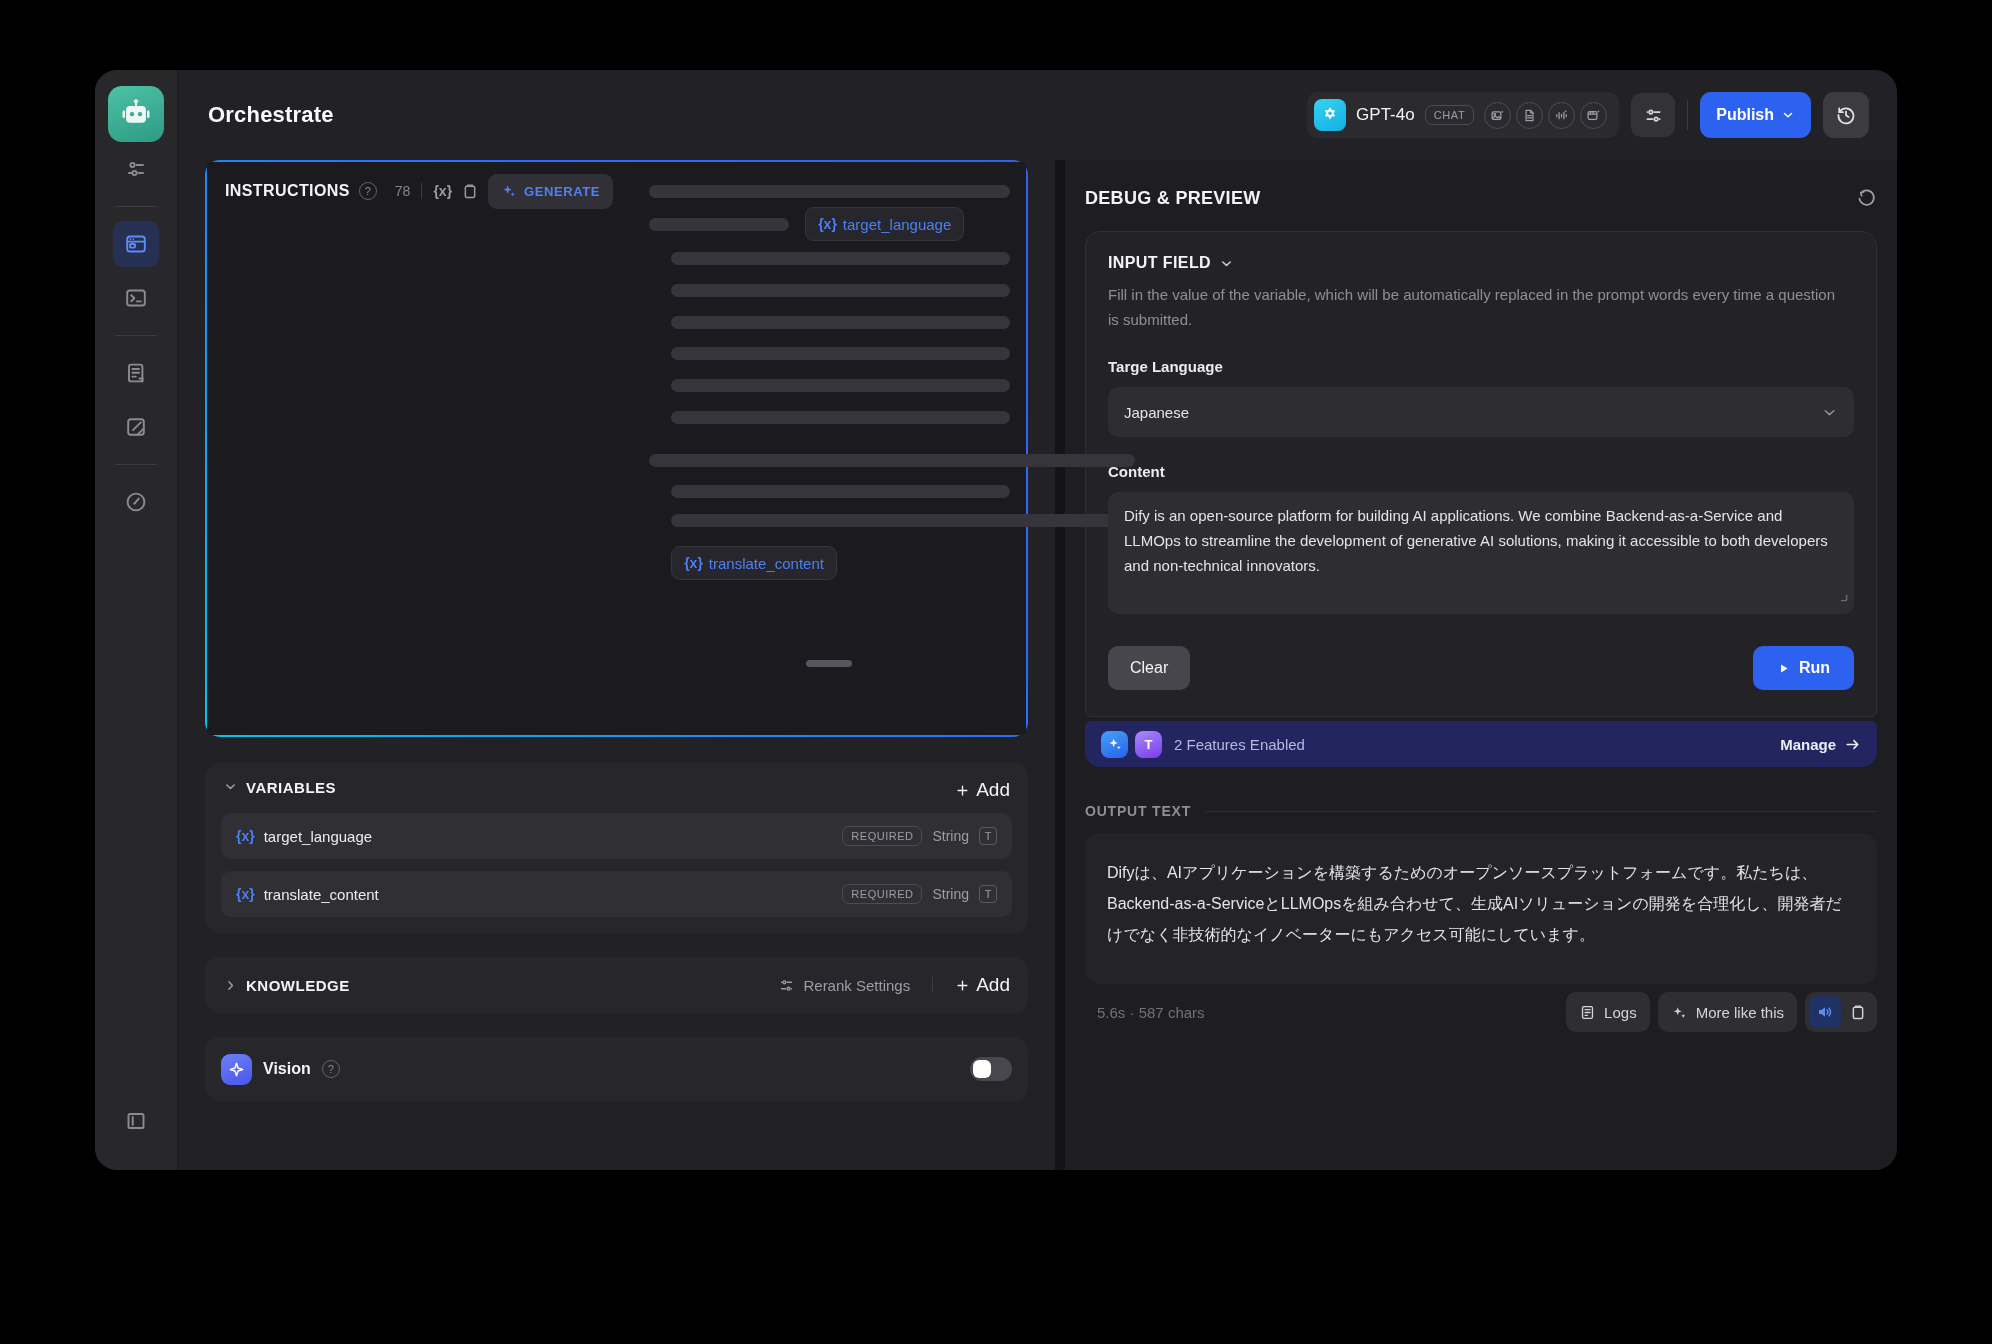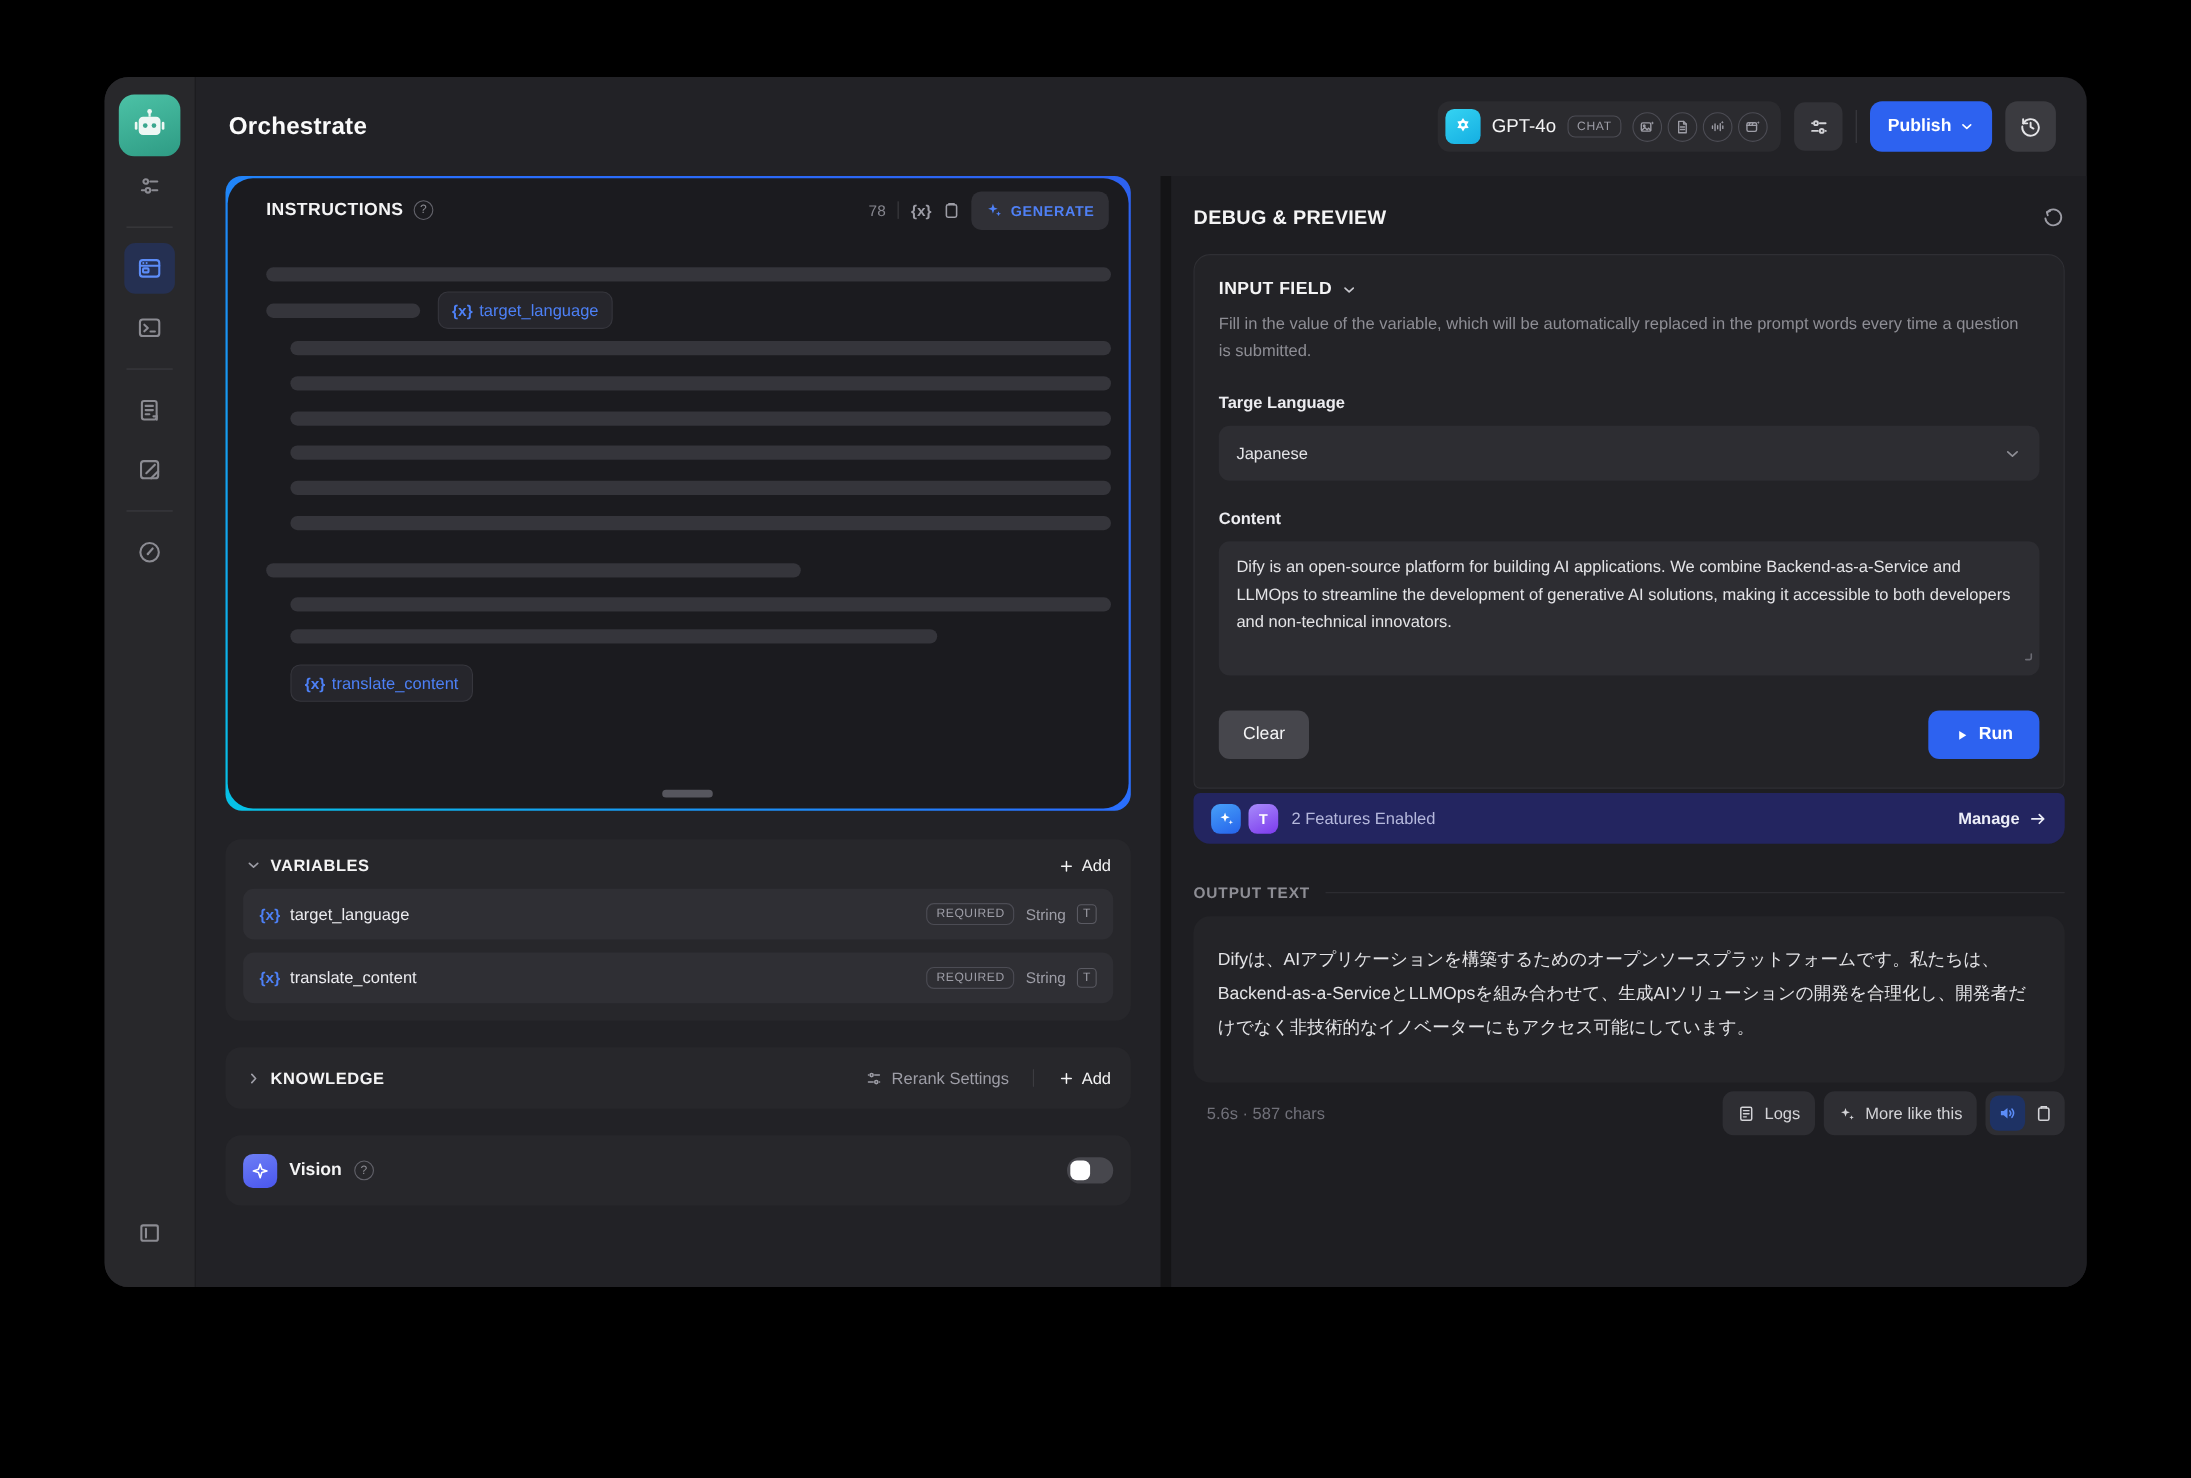--- a/index.html
+++ b/index.html
@@ -36,21 +36,21 @@
   .btn-history { width:46px; height:46px; border-radius:11px; background:#3b3b40; color:#e4e4e7; display:flex; align-items:center; justify-content:center; cursor:pointer; }
   .btn-history svg { width:22px; height:22px; }
 
   .content { flex:1; display:flex; min-height:0; }
   .pane-left { width:877px; flex:none; padding:0 27px; }
   .pane-gap { width:10px; flex:none; background:#141416; }
   .pane-right { flex:1; background:#1e1e22; padding:0 20px; min-width:0; }
 
   
   .ipanel-wrap { border-radius:15px; padding:2px; background:linear-gradient(45deg,#06c3e6 0%,#2970ff 55%,#2d62f0 100%); }
-  .ipanel { border-radius:23px; background:#1b1b1f; height:573px; display:flex; flex-direction:column;padding-left:17px; }
+  .ipanel { border-radius:2px; background:#1b1b1f; height:573px; display:flex; flex-direction:row; }
   .ipanel-head { height:58px; flex:none; display:flex; align-items:center; padding:0 18px; gap:9px; }
   .ipanel-title { font-size:16px; font-weight:bold; color:#f4f4f5; letter-spacing:.4px; }
   .qmark { width:18px; height:18px; border:1.5px solid #62626a; border-radius:50%; color:#8b8b92; font-size:11px; display:flex; align-items:center; justify-content:center; cursor:pointer; }
   .count { font-size:14px; color:#85858d; }
   .sep { width:1px; height:16px; background:#3c3c41; margin:0 2px; }
   .varsym { font-size:14px; color:#9d9da6; font-weight:600; cursor:pointer; }
   .icon-btn { color:#9d9da6; display:flex; cursor:pointer; }
   .icon-btn svg { width:18px; height:18px; }
   .btn-generate { height:35px; background:#303036; border-radius:9px; display:flex; align-items:center; gap:7px; padding:0 13px; cursor:pointer; }
   .btn-generate svg { width:16px; height:16px; color:#4f80f6; }
@@ -62,21 +62,21 @@
   .chip .nm { color:#4d80f6; font-size:15px; }
   .pill-handle { position:absolute; left:50%; transform:translateX(-50%); top:498px; width:46px; height:7px; border-radius:4px; background:#56565e; cursor:ns-resize; }
 
   
   .card { background:#27272b; border-radius:14px; }
   .card.vars { margin-top:26px; padding:14px 16px 16px; }
   .sec-head { display:flex; gap:8px; padding:2px 2px 0; }
   .chev { color:#9d9da6; display:flex; }
   .chev svg { width:15px; height:15px; }
   .sec-title { font-size:15px; font-weight:bold; color:#f4f4f5; letter-spacing:.5px; }
-  .add-btn { margin-left:auto; display:flex; align-items:center; gap:6px; color:#f4f4f5; font-size:15px; font-weight:500; cursor:pointer; }
+  .add-btn { margin-left:auto; display:flex; align-items:center; gap:6px; color:#f4f4f5; font-size:19px; font-weight:500; cursor:pointer; }
   .add-btn svg { width:15px; height:15px; }
   .vrow { margin-top:12px; height:46px; border-radius:10px; background:#2f2f34; display:flex; align-items:center; gap:9px; padding:0 15px; cursor:pointer; }
   .vrow .x { color:#4d80f6; font-weight:700; font-size:14px; }
   .vrow .nm { color:#ececf0; font-size:15px; }
   .vrow .right { margin-left:auto; display:flex; align-items:center; gap:10px; }
   .req-badge { border:1px solid #4c4c54; border-radius:7px; color:#9d9da6; font-size:11px; letter-spacing:.5px; padding:3px 8px; }
   .type-lbl { color:#9d9da6; font-size:14px; }
   .type-box { width:18px; height:18px; border:1.5px solid #5a5a62; border-radius:4px; color:#9d9da6; font-size:11px; display:flex; align-items:center; justify-content:center; cursor:pointer; }
   .card.know { margin-top:24px; height:56px; display:flex; align-items:center; gap:8px; padding:0 18px; }
   .rerank { margin-left:auto; display:flex; align-items:center; gap:8px; color:#9d9da6; font-size:15px; cursor:pointer; }

